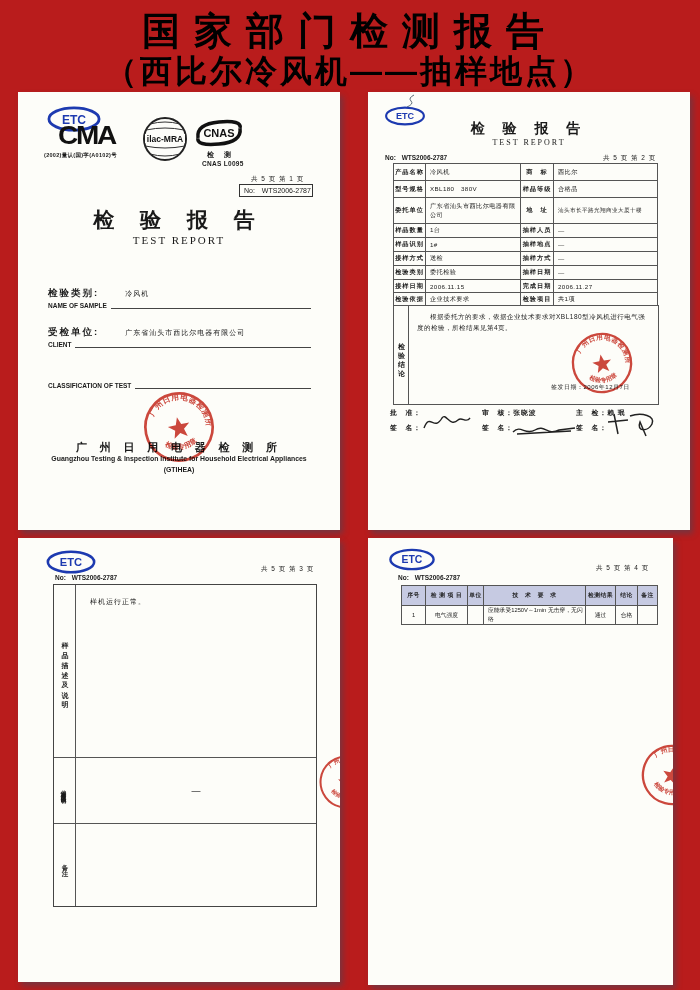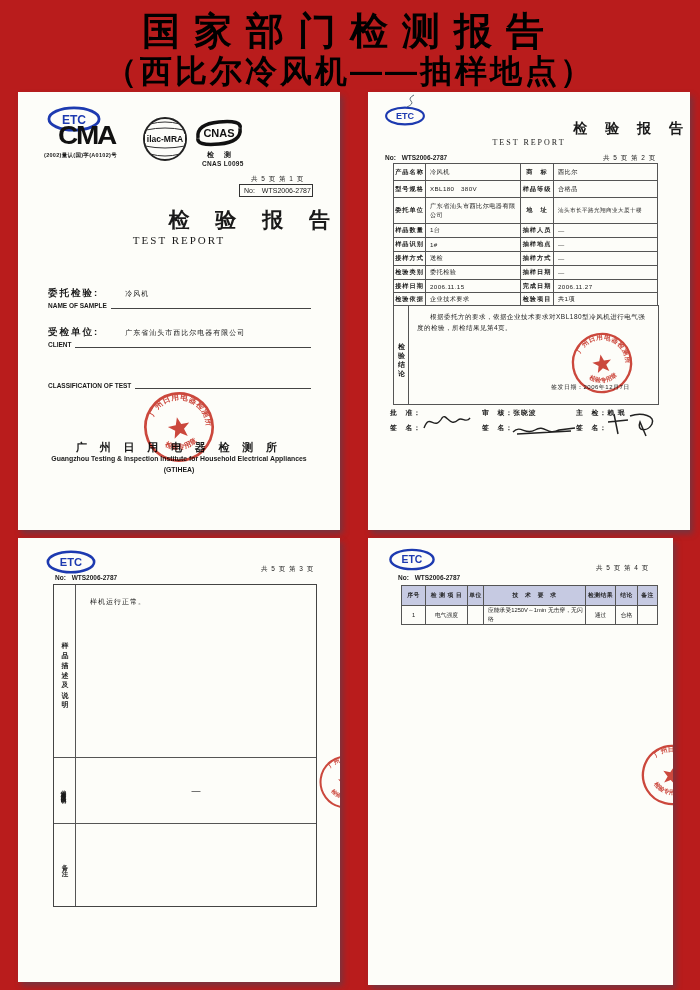--- a/index.html
+++ b/index.html
@@ -8,21 +8,21 @@
   .abs{position:absolute;}
   .banner-title{position:absolute;top:6px;left:0;width:100%;text-align:center;
     font-size:38px;font-weight:bold;letter-spacing:14px;color:#000;white-space:nowrap;}
   .banner-sub{position:absolute;top:50px;left:0;width:100%;text-align:center;
     font-size:32px;font-weight:bold;letter-spacing:3px;color:#000;white-space:nowrap;}
   .page{position:absolute;background:#fdfdf9;box-shadow:3px 4px 6px rgba(40,80,105,.45);overflow:hidden;}
   #p1{left:18px;top:92px;width:322px;height:438px;}
   #p2{left:368px;top:92px;width:322px;height:438px;}
   #p3{left:18px;top:538px;width:322px;height:444px;}
   #p4{left:368px;top:538px;width:305px;height:447px;}
-  .cn-title{font-weight:bold;letter-spacing:10px;text-align:right;white-space:nowrap;}
+  .cn-title{font-weight:bold;letter-spacing:10px;text-align:center;white-space:nowrap;}
   .en-title{font-family:"Liberation Serif",serif;letter-spacing:2px;text-align:center;white-space:nowrap;}
   .tiny{font-size:6.5px;}
   .pageno{font-size:6.5px;letter-spacing:1px;white-space:nowrap;}
   .nobox{border:1px solid #333;font-size:7px;padding:2px 4px;white-space:nowrap;}
   .field{position:absolute;left:30px;width:263px;}
   .field .l1{display:flex;align-items:baseline;}
   .field .cnlab{font-size:9.5px;font-weight:bold;letter-spacing:2px;}
   .field .fval{font-size:7px;margin-left:26px;letter-spacing:1px;}
   .field .l2{display:flex;align-items:flex-end;margin-top:1px;}
   .field .enlab{font-size:6.5px;font-weight:bold;white-space:nowrap;}
@@ -96,21 +96,21 @@
     <div class="abs nobox" style="left:221px;top:92px;width:64px;">
       <span>No:</span>
       <span style="margin-left:5px;">WTS2006-2787</span>
     </div>
 
     <div class="abs cn-title" style="left:0;top:114px;width:100%;font-size:21px;">检 验 报 告</div>
     <div class="abs en-title" style="left:0;top:142px;width:100%;font-size:11px;">TEST REPORT</div>
 
     <div class="field" style="top:195px;">
       <div class="l1">
-          <span class="cnlab">委托检验:</span>
+          <span class="cnlab">检验类别:</span>
         <span class="fval">冷风机</span>
         </div>
       <div class="l2">
           <span class="enlab">NAME OF SAMPLE</span>
         <span class="uline"></span>
         </div>
     </div>
     <div class="field" style="top:234px;">
       <div class="l1">
           <span class="cnlab">受检单位:</span>

